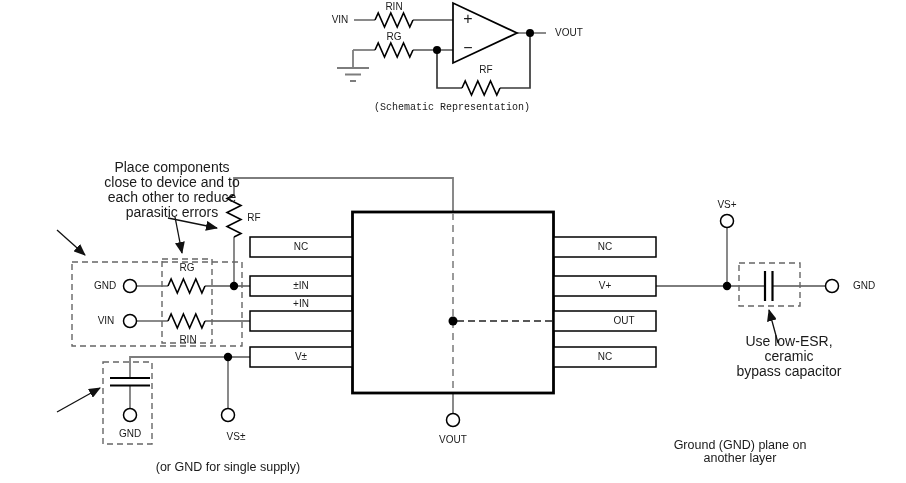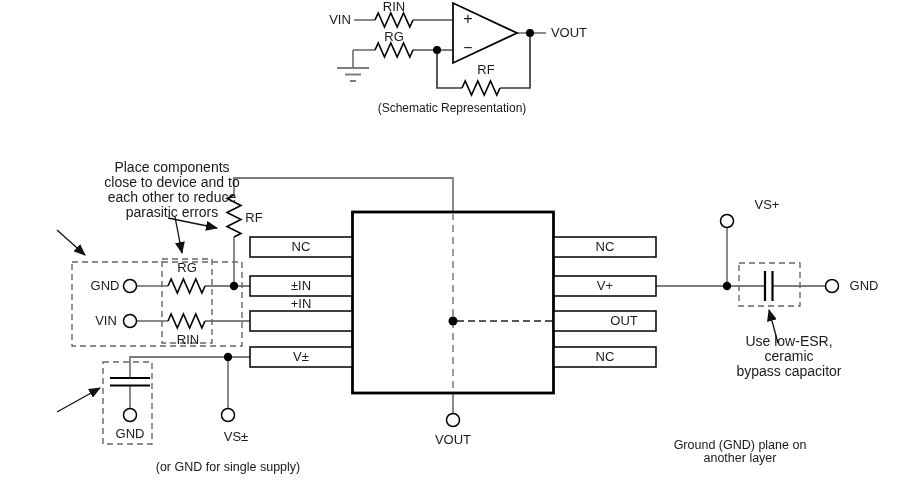--- a/index.html
+++ b/index.html
@@ -3,24 +3,24 @@
 <meta charset="utf-8">
 <style>
   html,body{margin:0;padding:0;background:#fff;}
   #stage{
     position:relative;width:906px;height:483px;background:#fff;overflow:hidden;
     font-family:"Liberation Sans",sans-serif;color:#1a1a1a;
   }
   #wires{position:absolute;left:0;top:0;}
   .t{
     position:absolute;transform:translate(-50%,-50%);
-    font-size:13px;line-height:1.05;white-space:pre-line;text-align:center;color:#1a1a1a;
+    font-size:10px;line-height:1.05;white-space:pre-line;text-align:center;color:#1a1a1a;
   }
   .ann{font-size:14px;line-height:1.08;}
-  .cap{font-size:12px;}
+  .cap{font-size:10px;font-family:Liberation Mono, monospace;}
   .note{font-size:12.5px;}
   .sign{font-size:16px;font-weight:400;}
 </style>
 </head>
 <body>
 
 <div id="stage">
 
   <svg id="wires" width="906" height="483" viewBox="0 0 906 483">
     <defs>
@@ -160,21 +160,21 @@
   <div class="t" style="left:254px;top:218px">RF</div>
   <div class="t" style="left:187px;top:268px">RG</div>
   <div class="t" style="left:188px;top:340px">RIN</div>
 
   <div class="t" style="left:105px;top:286px">GND</div>
   <div class="t" style="left:106px;top:321px">VIN</div>
   <div class="t" style="left:130px;top:434px">GND</div>
   <div class="t" style="left:236px;top:437px">VS±</div>
   <div class="t note" style="left:228px;top:468px">(or GND for single supply)</div>
   <div class="t" style="left:453px;top:440px">VOUT</div>
-  <div class="t" style="left:767px;top:205px">VS+</div>
+  <div class="t" style="left:727px;top:205px">VS+</div>
   <div class="t" style="left:864px;top:286px">GND</div>
 
   <div class="t" style="left:301px;top:247px">NC</div>
   <div class="t" style="left:301px;top:286px">±IN</div>
   <div class="t" style="left:301px;top:304px">+IN</div>
   <div class="t" style="left:301px;top:357px">V±</div>
   <div class="t" style="left:605px;top:247px">NC</div>
   <div class="t" style="left:605px;top:286px">V+</div>
   <div class="t" style="left:624px;top:321px">OUT</div>
   <div class="t" style="left:605px;top:357px">NC</div>

